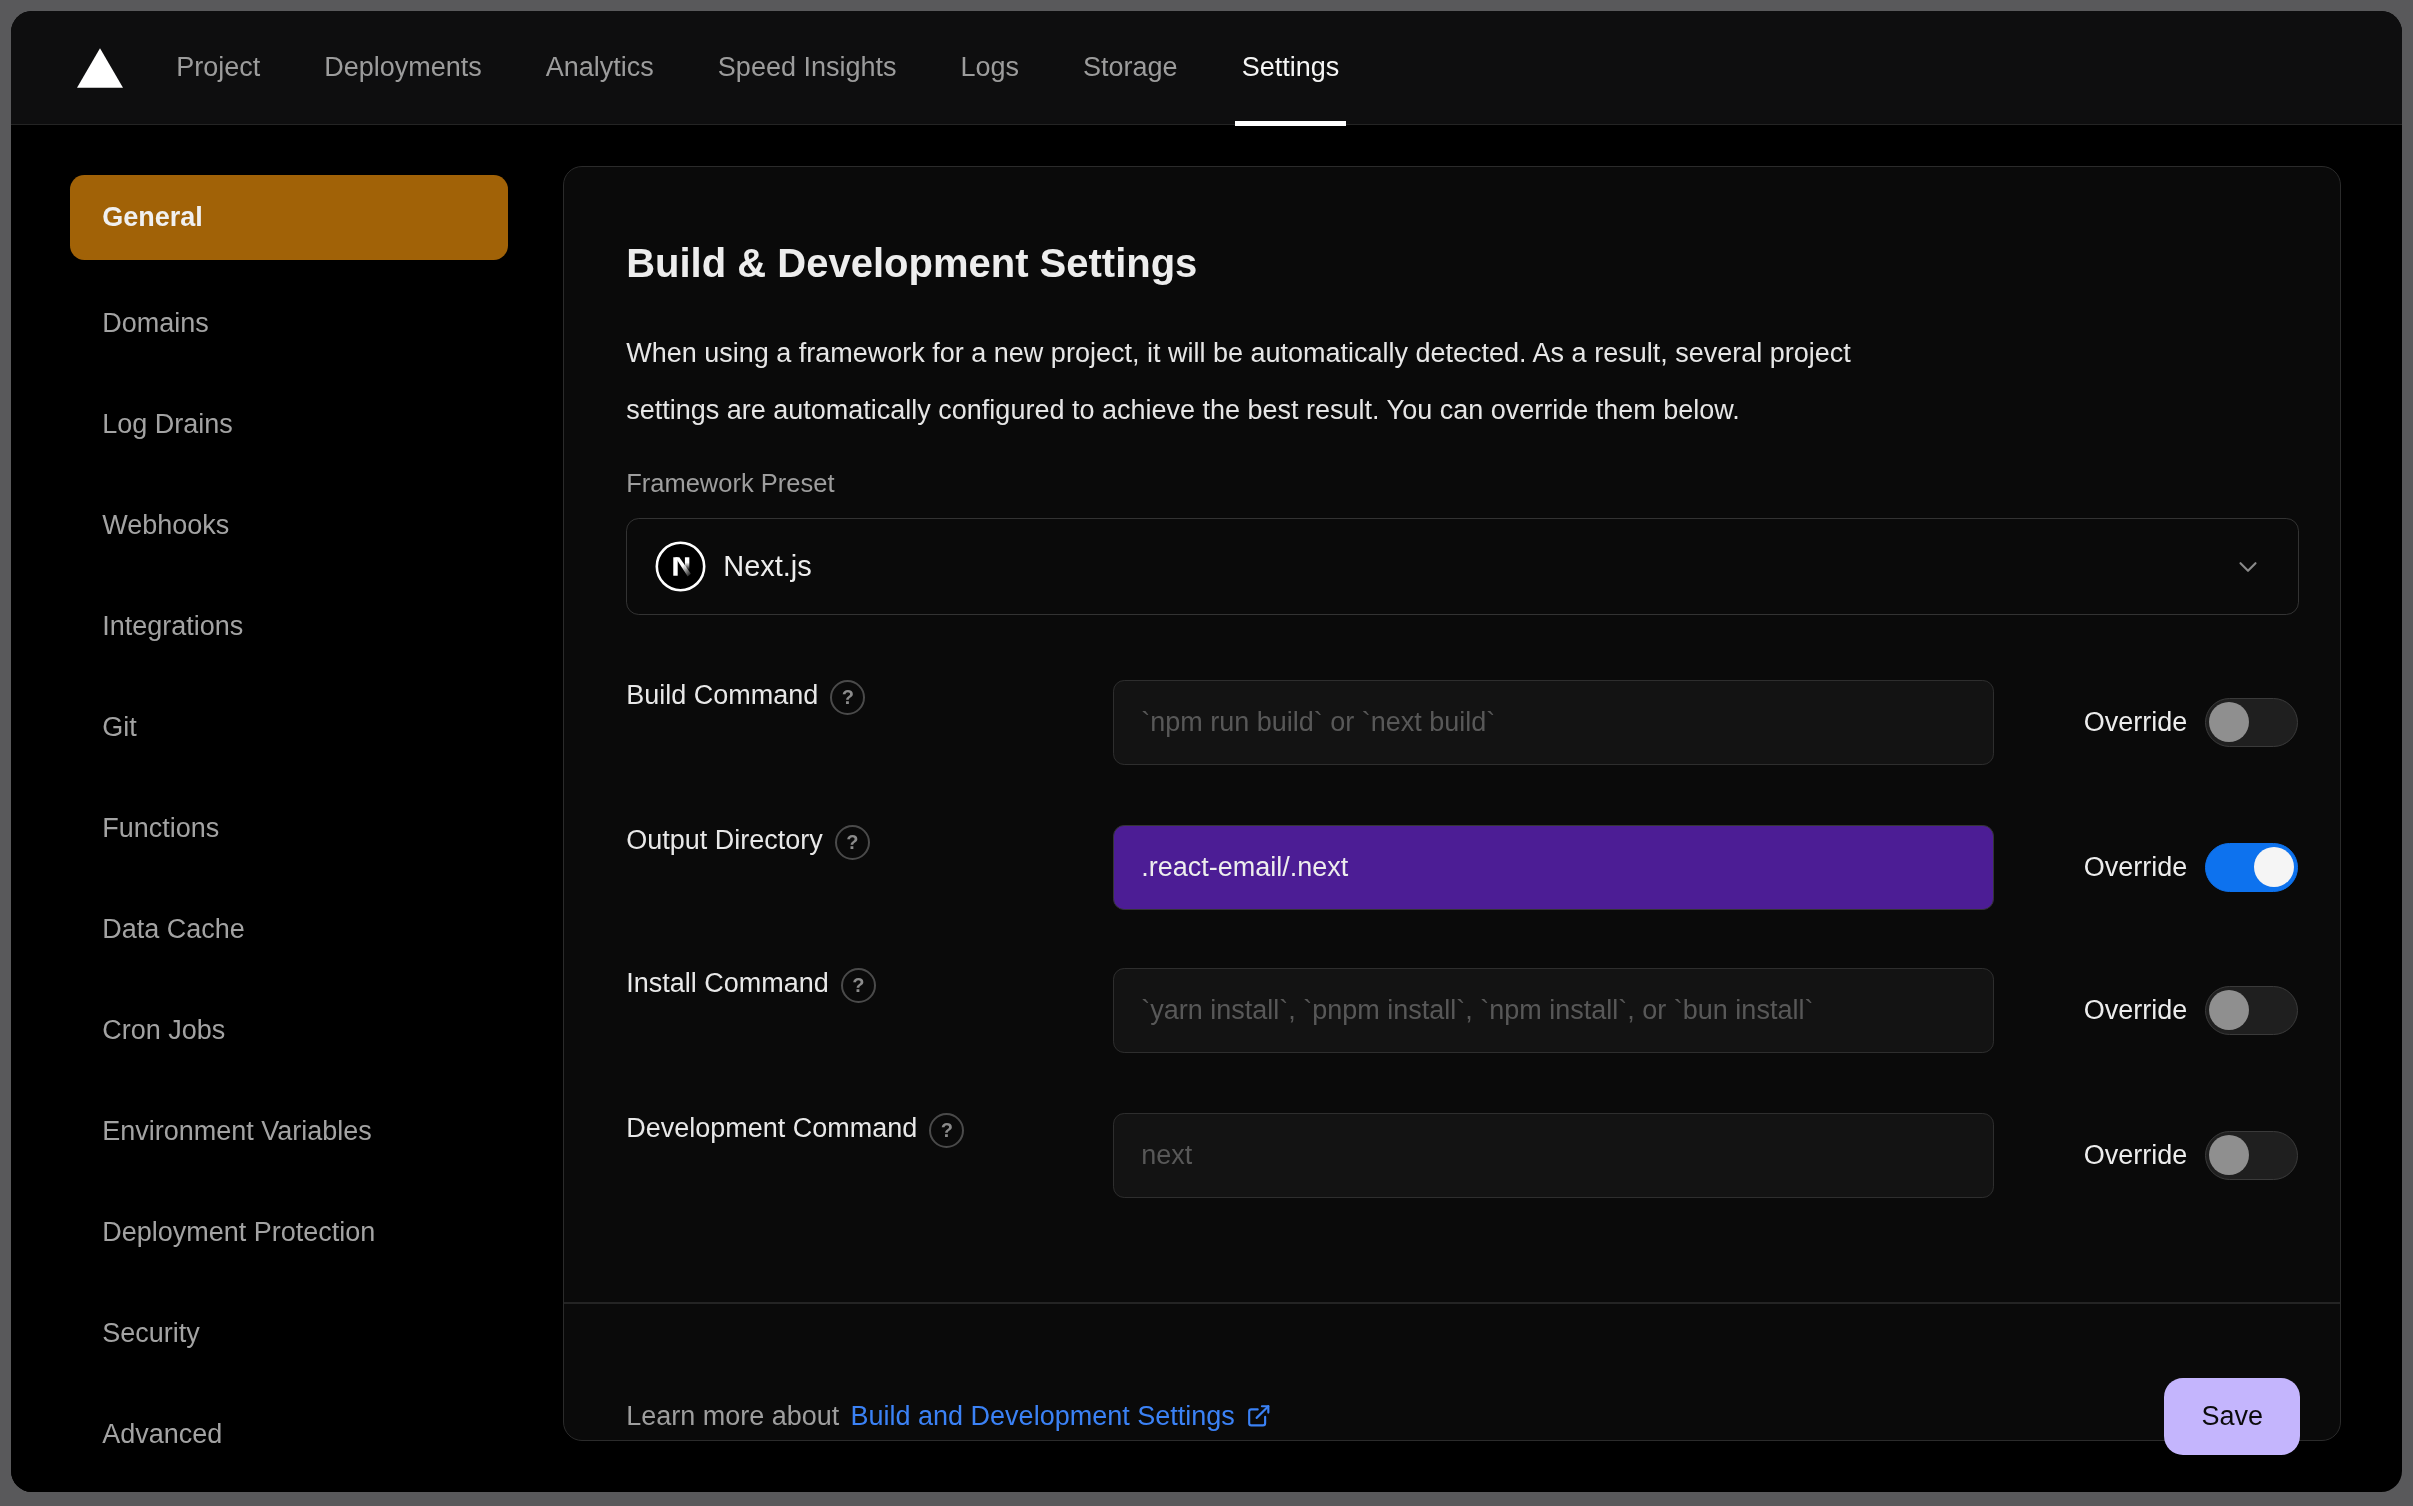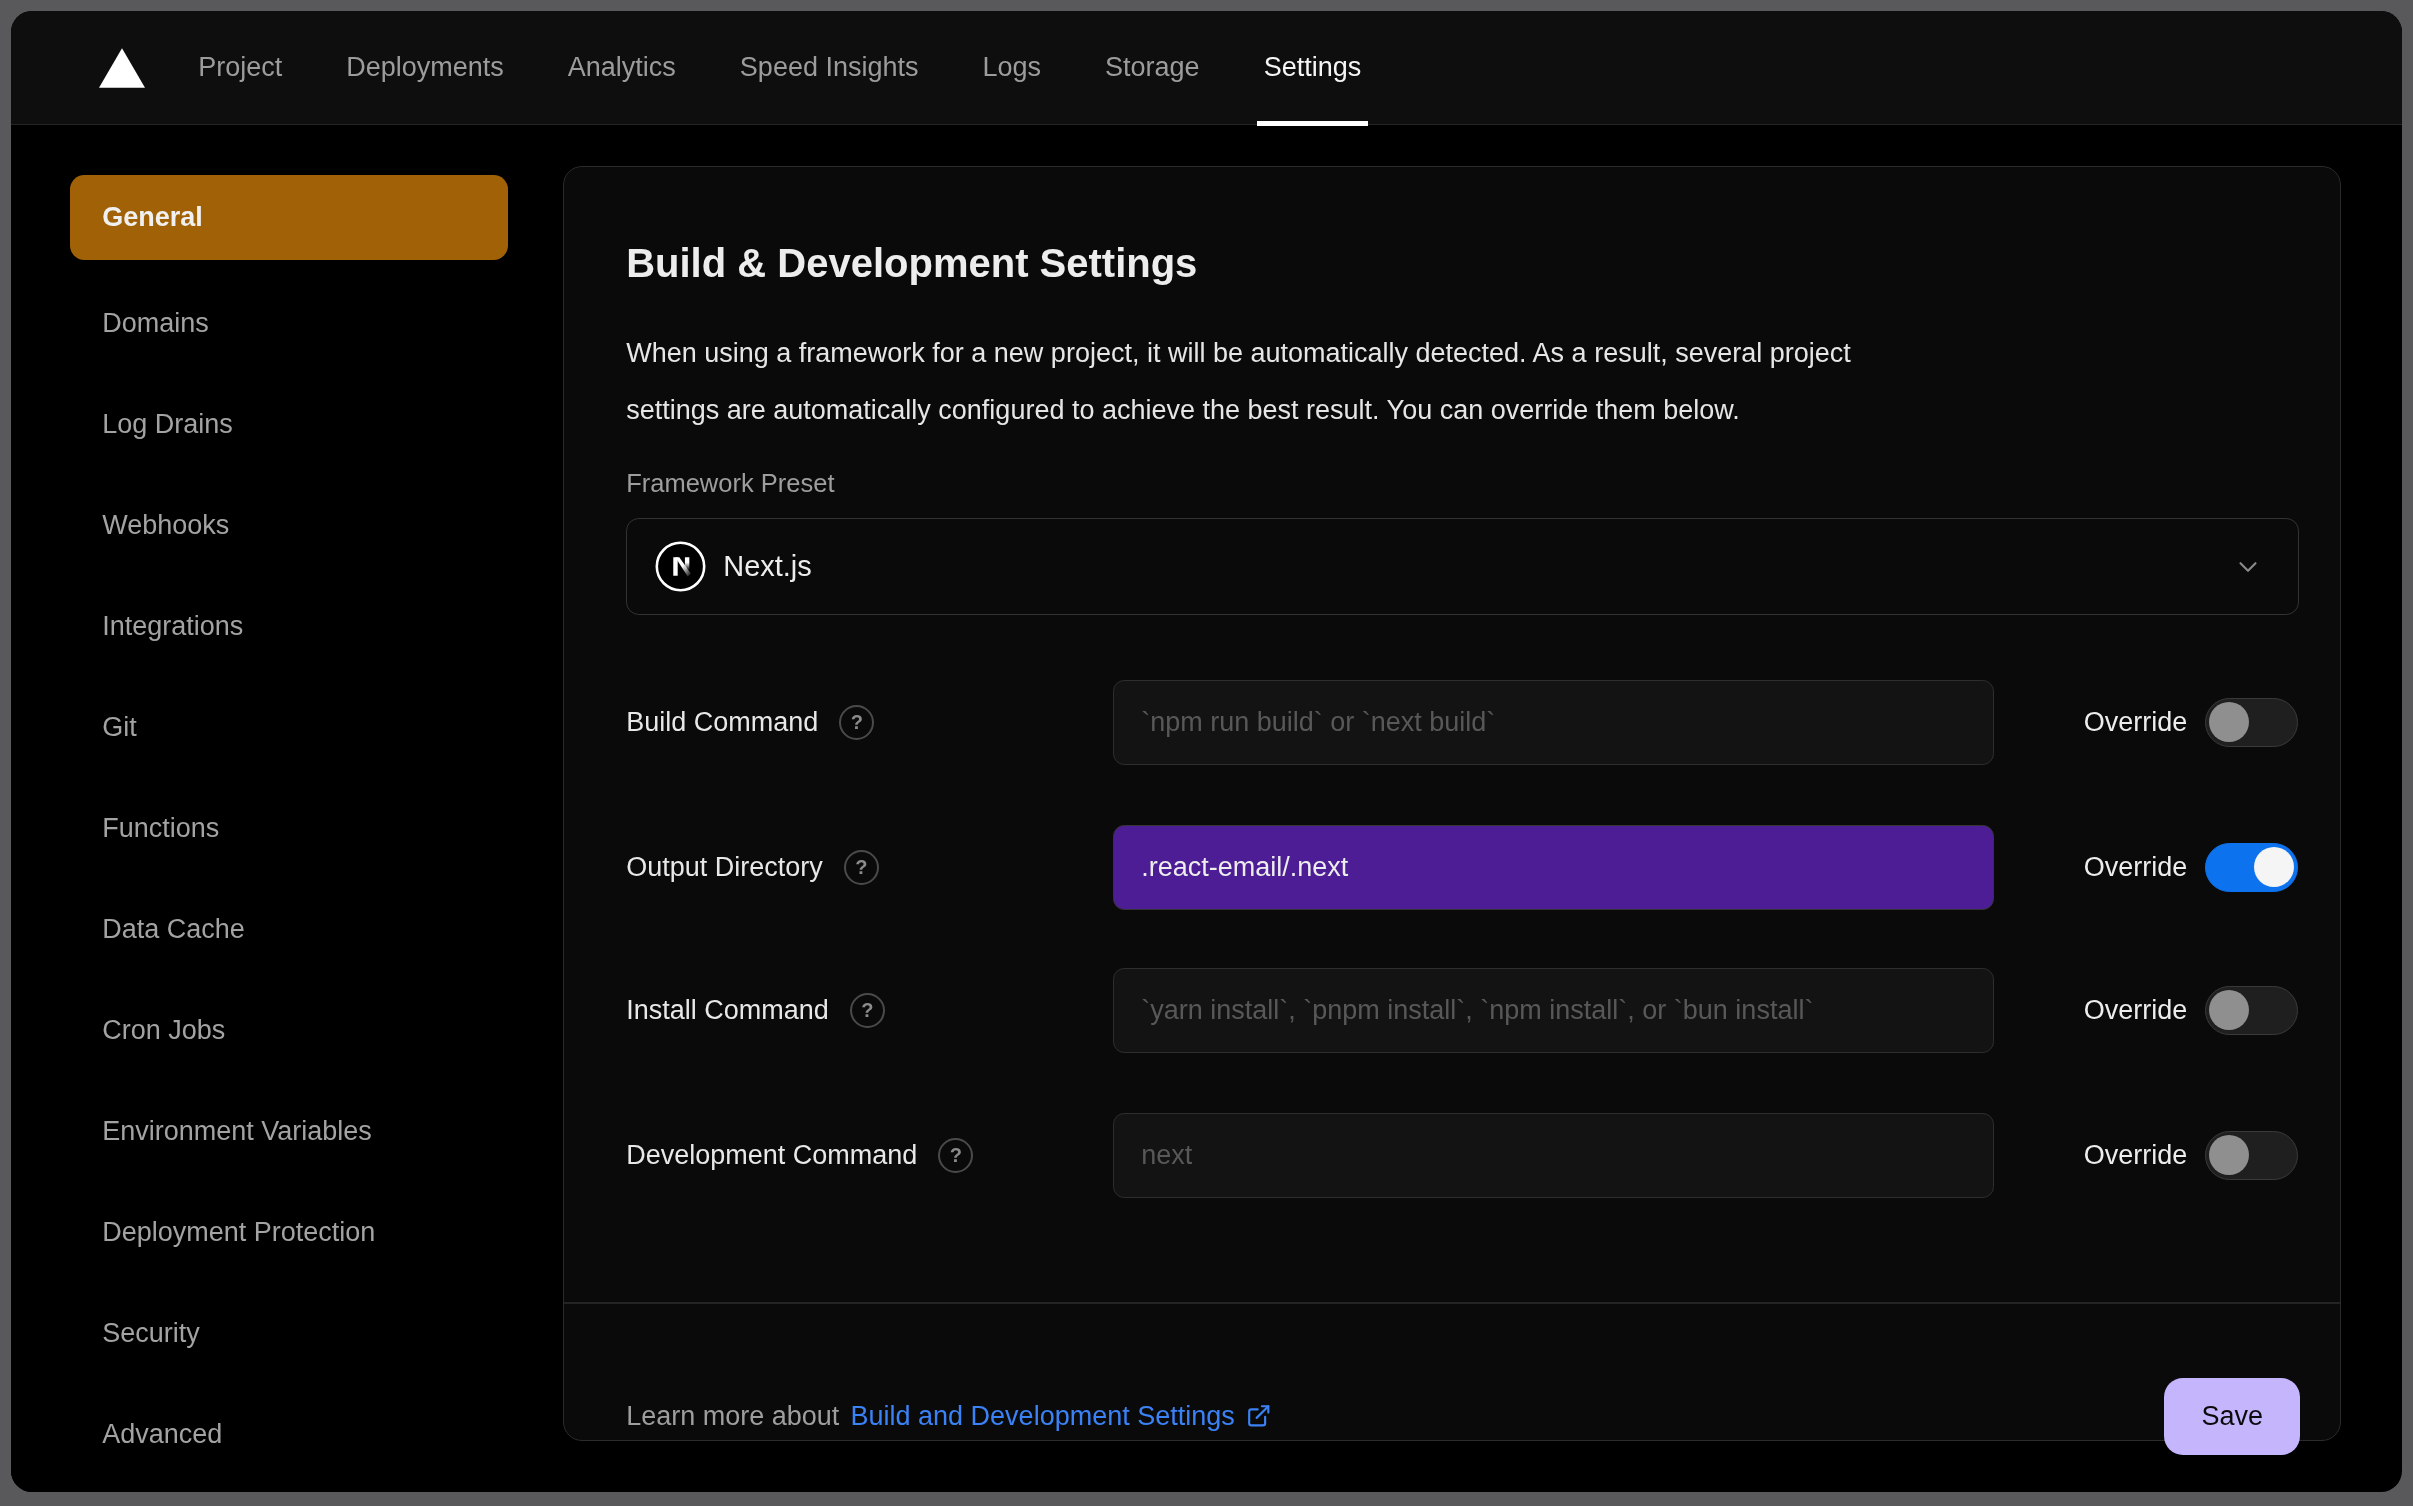--- a/index.html
+++ b/index.html
@@ -1,21 +1,21 @@
 <!DOCTYPE html>
 <html style="font-size:12.8px"><head>
 <meta charset="utf-8">
 <style>
   * { margin:0; padding:0; box-sizing:border-box; }
   html,body { width:2413px; height:1507px; background:#59595b; font-family:"Liberation Sans","DejaVu Sans",sans-serif; overflow:hidden; }
 
   .window { position:absolute; left:11.2px; top:11.2px; width:2391px; height:1481px; background:#000; border-radius:21px; overflow:hidden; }
 
   
-  .topnav { position:absolute; top:0; left:0; width:100%; height:114px; background:#0e0e0f; border-bottom:1.6px solid #242424; display:flex; align-items:center; padding-left:88px; }
+  .topnav { position:absolute; top:0; left:0; width:100%; height:114px; background:#0e0e0f; border-bottom:1.6px solid #242424; display:flex; align-items:center; padding-left:66px; }
   .logo { margin-right:53px; display:flex; align-items:center; }
   .nav-item { font-size:27px; color:#9c9c9c; margin-right:64px; height:114px; display:flex; align-items:center; position:relative; cursor:pointer; white-space:nowrap; }
   .nav-item.active { color:#f5f5f5; }
   .nav-item.active::after { content:""; position:absolute; left:-6.4px; right:-6.4px; bottom:-1.6px; height:4.8px; background:#fff; }
 
   
   .sidebar { position:absolute; left:0; top:116px; width:552px; bottom:0; background:#000; }
   .side-item { height:101px; display:flex; align-items:center; padding-left:91px; font-size:27px; color:#a3a3a3; cursor:pointer; white-space:nowrap; }
   .side-item.active { margin:48px 0 12.8px 59px; width:438px; height:85px; padding-left:32px; background:#a16207; border-radius:14.4px; color:#f0f0f0; font-weight:700; }
 
@@ -28,21 +28,21 @@
   .fw-select { position:absolute; left:62px; top:351px; width:1673px; height:97px; border:1.6px solid #333; border-radius:12.8px; display:flex; align-items:center; padding:0 35px 0 27px; cursor:pointer; background:#0a0a0a; }
   .next-logo { display:flex; margin-right:16px; }
   .fw-value { font-size:29px; color:#ededed; }
   .chevron { margin-left:auto; display:flex; }
 
   .form-row { position:absolute; left:0; width:100%; height:85px; }
   .row-build   { top:513px; }
   .row-output  { top:658px; }
   .row-install { top:801px; }
   .row-dev     { top:946px; }
-  .row-label { position:absolute; left:62px; top:0; height:100%; display:flex; align-items:center; gap:21px; font-size:27px; color:#e8e8e8; white-space:nowrap; }
+  .row-label { position:absolute; left:62px; top:0; height:100%; display:flex; gap:12px; font-size:27px; color:#e8e8e8; white-space:nowrap; }
   .q-icon { width:35px; height:35px; border:2.4px solid #4a4a4a; border-radius:50%; color:#8b8b8b; font-size:20px; font-weight:600; display:flex; align-items:center; justify-content:center; cursor:pointer; flex:none; }
   .row-input { position:absolute; left:549px; top:0; width:881px; height:85px; background:#131313; border:1.6px solid #2e2e2e; border-radius:11.2px; color:#ededed; font-size:27px; padding:0 27px; outline:none; font-family:inherit; text-overflow:ellipsis; white-space:nowrap; overflow:hidden; }
   .row-input::placeholder { color:#585858; opacity:1; }
   .row-input.filled { background:#4c1d95; border-color:#353535; }
   .override { position:absolute; right:42px; top:0; height:100%; display:flex; align-items:center; gap:18px; }
   .ov-label { font-size:27px; color:#ededed; }
   .toggle { width:93px; height:49px; border-radius:25px; background:#1f1f1f; border:1.6px solid #3a3a3a; position:relative; cursor:pointer; flex:none; }
   .toggle .knob { position:absolute; top:3.2px; left:3.2px; width:40px; height:40px; border-radius:50%; background:#8f8f8f; }
   .toggle.on { background:#0d72ee; border-color:#0d72ee; }
   .toggle.on .knob { left:auto; right:3.2px; background:#f5f5f5; }

